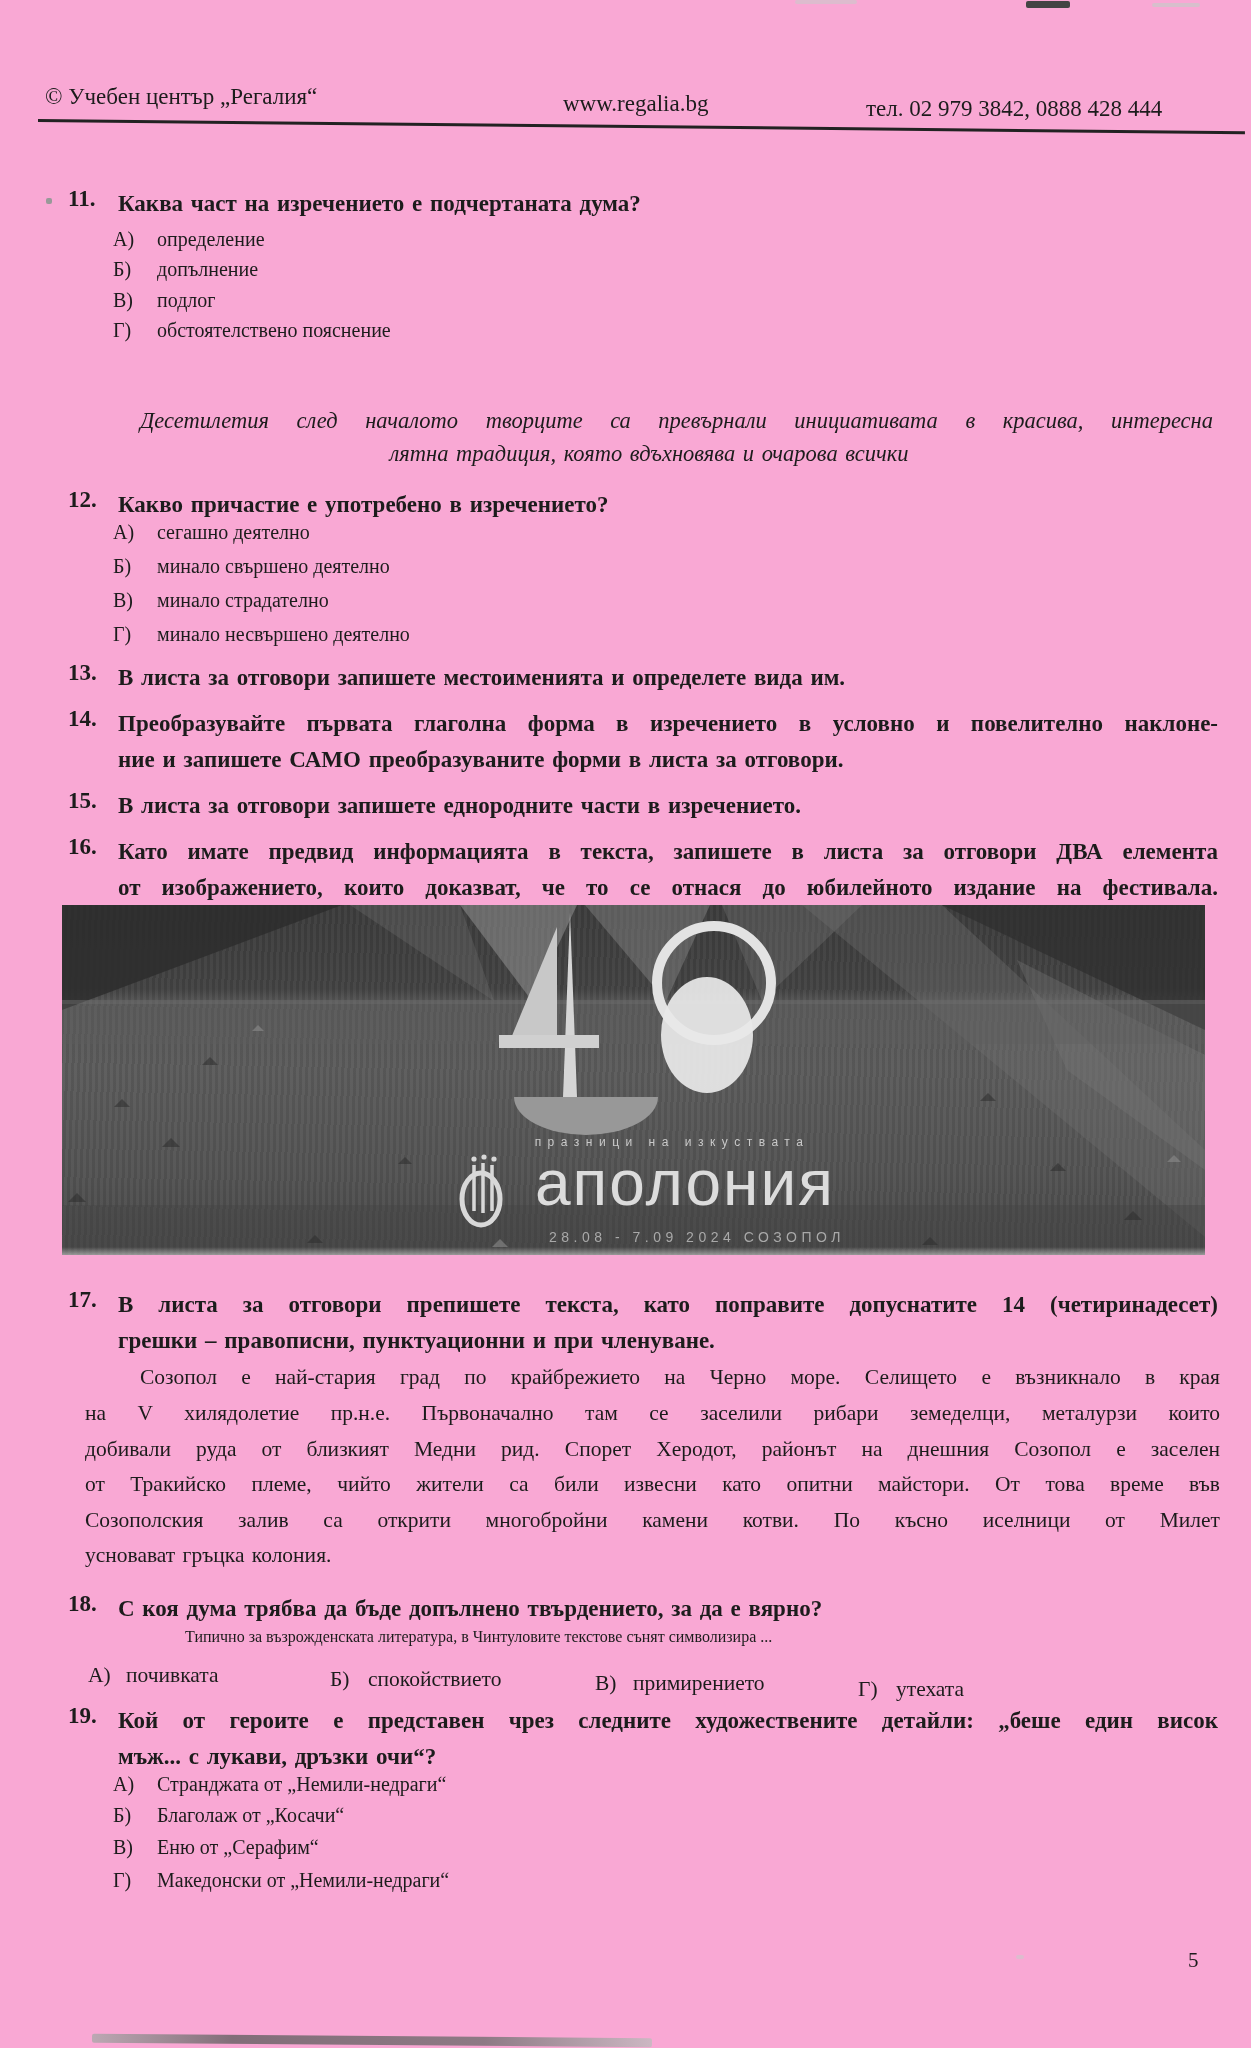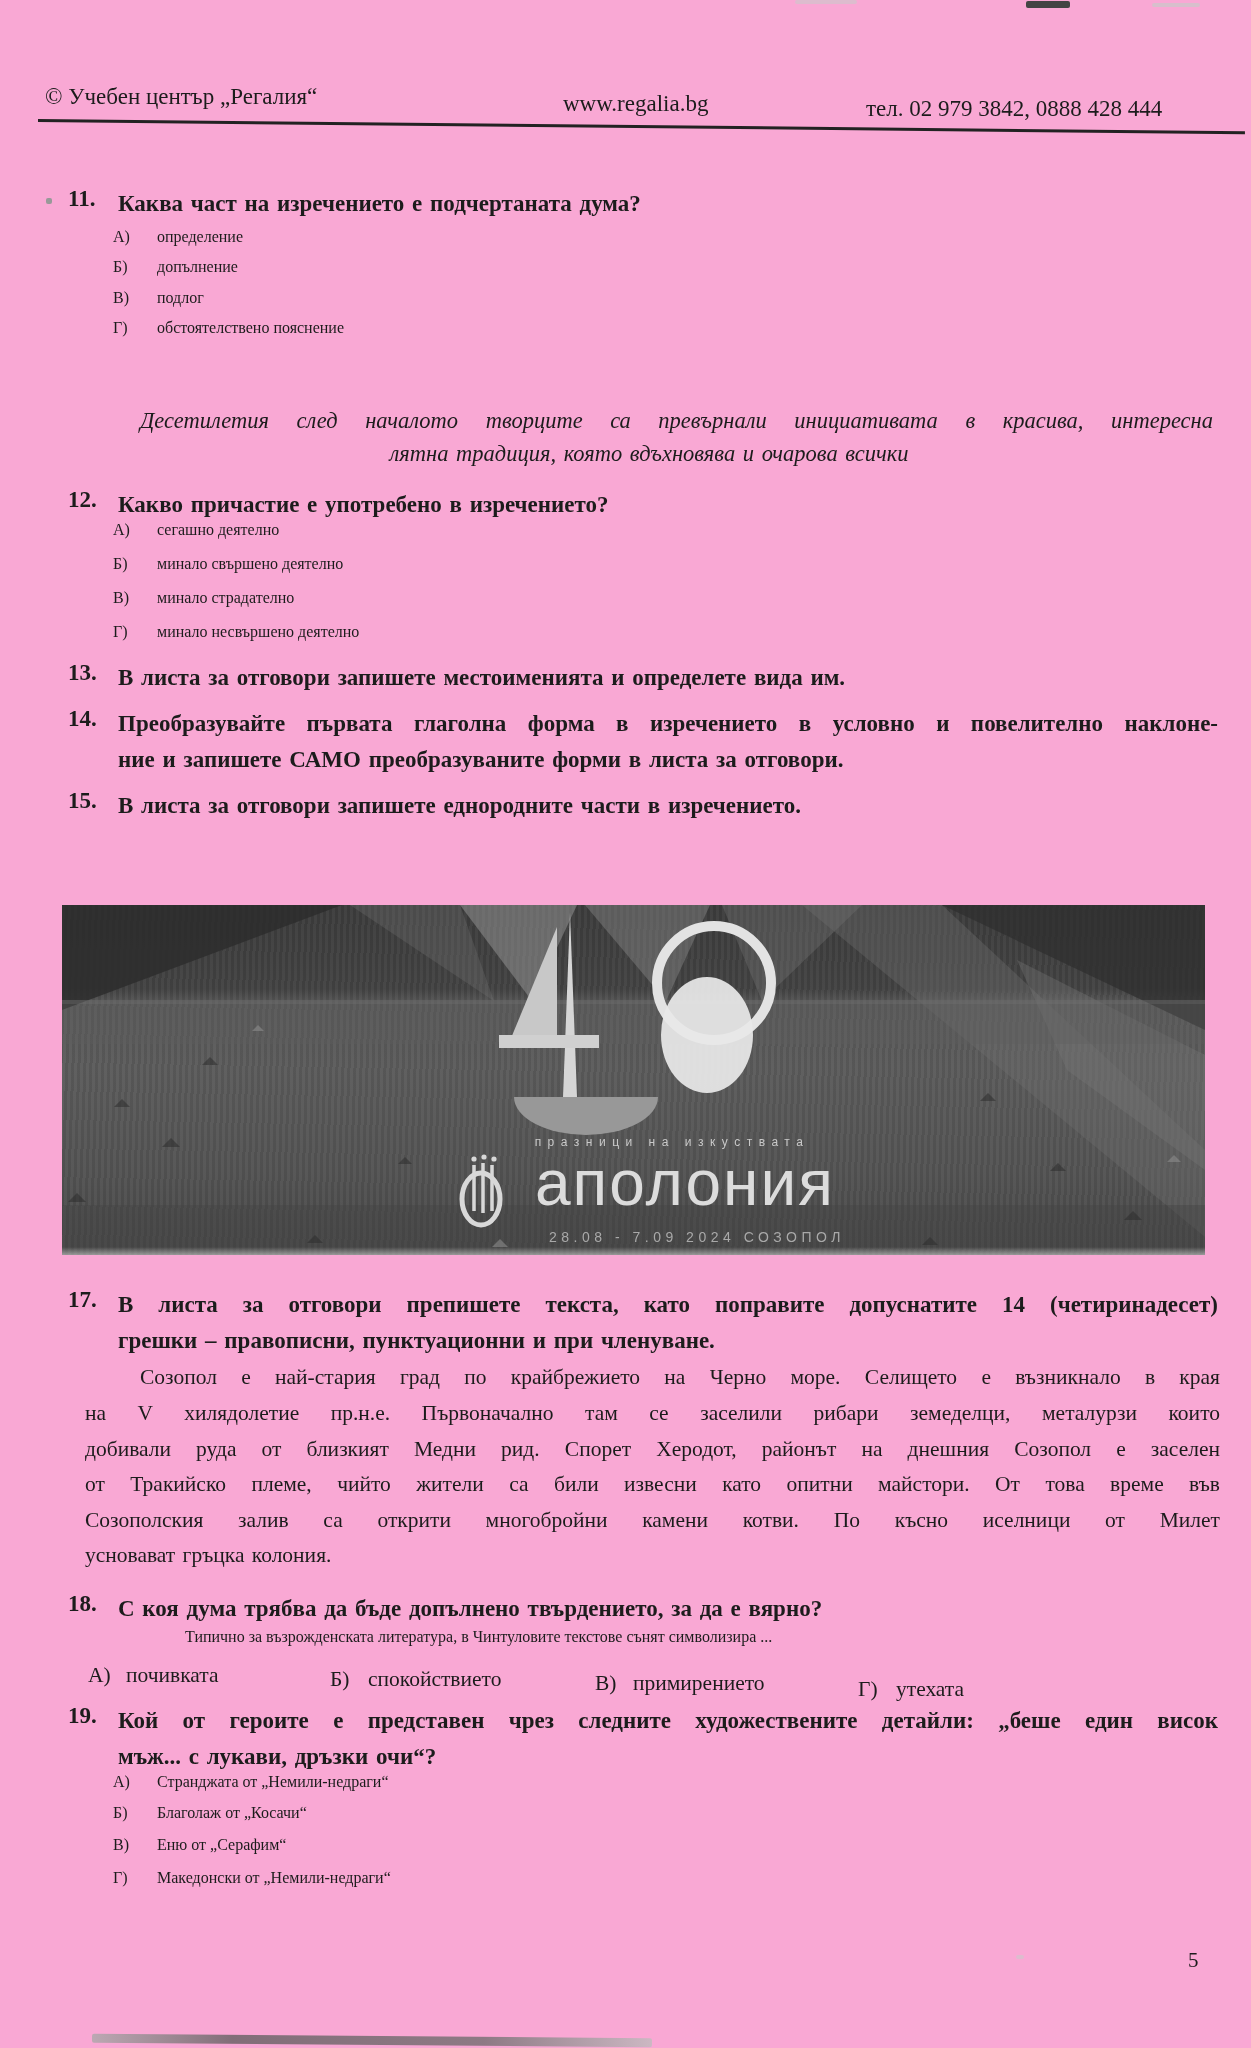--- a/index.html
+++ b/index.html
@@ -17,21 +17,21 @@
   .speck.light { background:#c9c9c9; }
   .bottom-strip { position:absolute; left:92px; top:2036px; width:560px; height:9px;
      background:linear-gradient(90deg,#a8a8a8,#5a5a5a 25%,#6a6a6a 70%,#bdbdbd);
      transform:rotate(0.45deg); opacity:.75; border-radius:2px; }
   
   .q { position:absolute; left:68px; display:flex; align-items:flex-start;justify-content:space-between; }
   .qnum { flex:0 0 50px; font-weight:bold; font-size:23px; }
   .qbody { width:1100px; font-weight:bold; font-size:23px; }
   .qline { line-height:36px; word-spacing:2px; }
   .jl { text-align:justify; text-align-last:justify; }
-  .opt { position:absolute; left:113px; font-size:16px; white-space:nowrap; }
+  .opt { position:absolute; left:113px; font-size:20px; white-space:nowrap; }
   .olabel { display:inline-block; width:44px; }
   .instr { position:absolute; left:55px; font-weight:bold; font-size:23px; word-spacing:2px; white-space:nowrap; }
   .quote-block { position:absolute; left:85px; width:1128px; font-style:italic; font-size:22.5px; }
   .quote-block .ln1 { line-height:33px; }
   .q18quote { position:absolute; left:185px; font-size:16px; white-space:nowrap; }
   .opt18 { position:absolute; font-size:21.5px; white-space:nowrap; }
   .opt18 .olabel { width:38px; }
   .passage { position:absolute; left:85px; width:1135px; font-size:21.5px; }
   .passage .qline { line-height:35.8px; font-weight:normal; }
   .passage .qline:first-child { text-indent:55px; }
@@ -113,20 +113,27 @@
     </div>
   </div>
 
   <div class="q" style="top:788px;">
     <span class="qnum">15.</span>
     <div class="qbody">
         <div class="qline">В листа за отговори запишете еднородните части в изречението.</div>
       </div>
   </div>
 
+  <div class="q" style="top:834px;">
+    <span class="qnum">16.</span>
+    <div class="qbody">
+      <div class="qline jl">Като имате предвид информацията в текста, запишете в листа за отговори ДВА елемента</div>
+      <div class="qline jl">от изображението, които доказват, че то се отнася до юбилейното издание на фестивала.</div>
+    </div>
+  </div>
 
   <div class="poster">
     <svg class="art" width="1143" height="350" viewBox="0 0 1143 350">
 
       <g>
         <polygon points="0,0 280,0 0,105" fill="#2d2d2d" opacity="0.85"></polygon>
         <polygon points="880,0 1143,0 1143,125" fill="#2f2f2f" opacity="0.75"></polygon>
       </g>
 
       <g>

